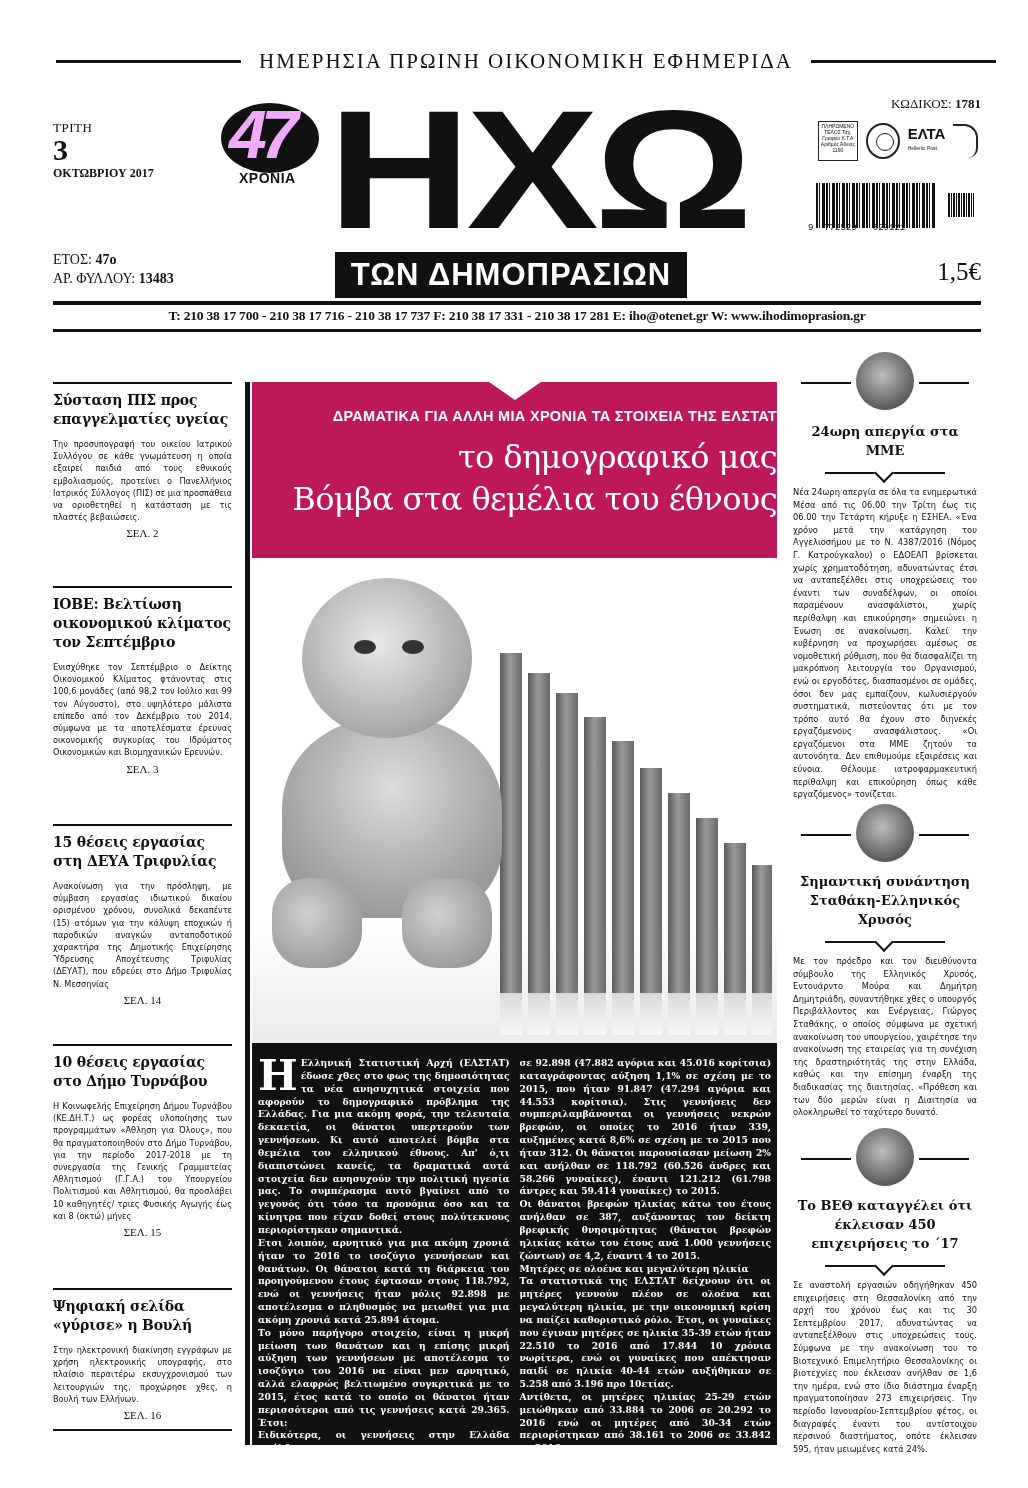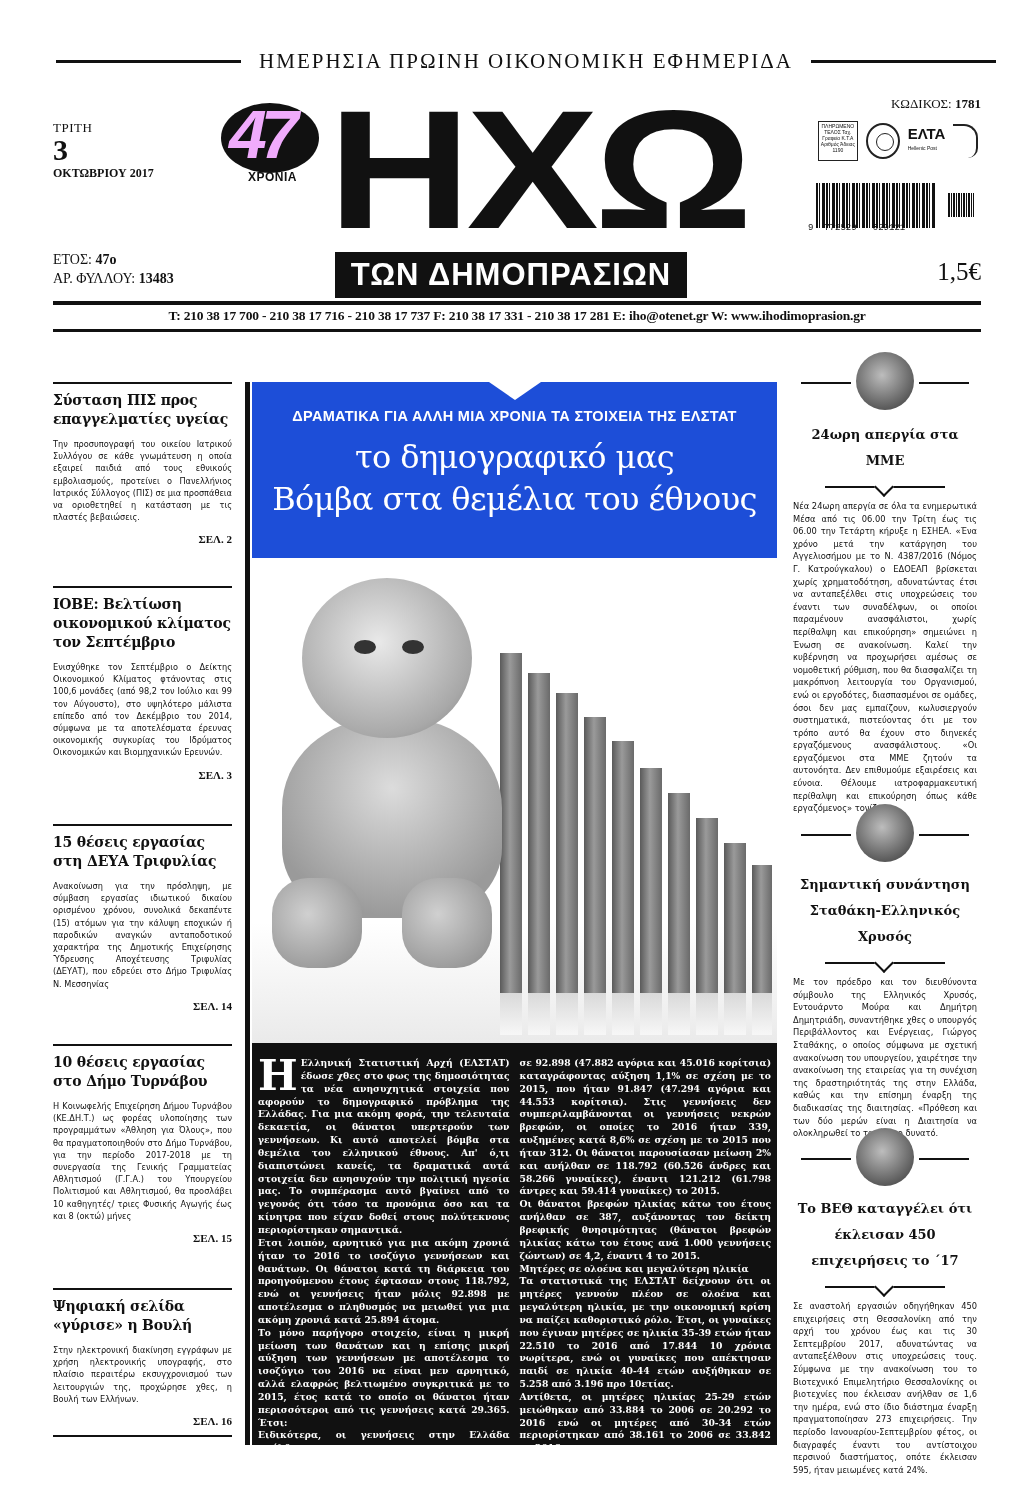--- a/index.html
+++ b/index.html
@@ -15,21 +15,21 @@
   .date-day { font-family: "Liberation Serif", serif; font-size: 13px; letter-spacing: 0.5px; }
   .date-num { font-family: "Liberation Serif", serif; font-weight: bold; font-size: 30px; line-height: 28px; }
   .date-month { font-family: "Liberation Serif", serif; font-weight: bold; font-size: 12px; margin-top: 2px; }
 
   .issue-block { position: absolute; left: 53px; top: 250px; font-family: "Liberation Serif", serif; font-size: 14px; line-height: 19px; }
   .issue-block b { font-weight: bold; }
 
   .anniv { position: absolute; left: 221px; top: 103px; width: 100px; height: 85px; }
   .anniv-circle { position: absolute; left: 0; top: 0; width: 98px; height: 70px; border-radius: 50%; background: #111; overflow: hidden; }
   .anniv-num { position: absolute; left: 8px; top: -8px; font-family: "Liberation Sans", sans-serif; font-weight: bold; font-size: 68px; color: #f0abfc; letter-spacing: -6px; font-style: italic; }
-  .anniv-label { position: absolute; left: 18px; top: 67px; font-family: "Liberation Sans", sans-serif; font-weight: bold; font-size: 12px; letter-spacing: 0.5px; margin-left: 9px; }
+  .anniv-label { position: absolute; left: 18px; top: 67px; font-family: "Liberation Sans", sans-serif; font-weight: bold; font-size: 14px; letter-spacing: 0.5px; }
 
   .logo { position: absolute; left: 328px; top: 100px; width: 372px; height: 140px; font-family: "Liberation Sans", sans-serif; font-weight: bold; font-size: 168px; line-height: 140px; letter-spacing: -4px; transform: scaleX(1.18); transform-origin: left top; }
 
   .subtitle-box { position: absolute; left: 335px; top: 252px; width: 352px; height: 46px; background: #111; color: #fff; display: flex; align-items: center; justify-content: center; font-family: "Liberation Sans", sans-serif; font-weight: bold; font-size: 31px; letter-spacing: 1px; }
 
   .code-label { position: absolute; right: 47px; top: 96px; font-family: "Liberation Serif", serif; font-size: 13px; }
   .code-label b { font-weight: bold; }
 
   .postal-marks { position: absolute; left: 818px; top: 120px; width: 160px; height: 42px; display: flex; align-items: center; gap: 8px; }
   .postal-stamp { width: 42px; height: 40px; border: 1px solid #222; font-family: "Liberation Sans", sans-serif; font-size: 5px; line-height: 6px; text-align: center; padding-top: 1px; }
@@ -50,26 +50,26 @@
   .contact-rule-top { position: absolute; left: 53px; top: 301px; width: 928px; height: 4px; background: #111; }
   .contact-line { position: absolute; left: 53px; top: 308px; width: 928px; text-align: center; font-family: "Liberation Serif", serif; font-weight: bold; font-size: 13.5px; letter-spacing: -0.2px; }
   .contact-rule-bot { position: absolute; left: 53px; top: 329px; width: 928px; height: 3px; background: #111; }
 
   
   .left-col { position: absolute; left: 53px; top: 382px; width: 179px; }
   .brief { position: relative; }
   .brief .top-rule { height: 2px; background: #111; }
   .brief h3 { font-family: "DejaVu Serif", serif; font-weight: bold; font-size: 14px; line-height: 19px; margin: 7px 0 9px; letter-spacing: -0.2px; }
   .brief p { font-family: "DejaVu Sans", sans-serif; font-size: 8.2px; line-height: 12.2px; text-align: justify; hyphens: auto; }
-  .brief .page-ref { text-align: right; font-family: "Liberation Serif", serif; font-weight: bold; font-size: 11px; margin-top: 10px; }
+  .brief .page-ref { text-align: center; font-family: "Liberation Serif", serif; font-weight: normal; font-size: 11px; margin-top: 4px; }
   .vrule { position: absolute; left: 245px; top: 382px; width: 5px; height: 1063px; background: #111; }
 
   
   .main { position: absolute; left: 252px; top: 382px; width: 525px; }
-  .headline-box { background: #1d4ed8; color: #fff; height: 176px; position: relative; text-align: center; }
+  .headline-box { background: #be185d; color: #fff; height: 176px; position: relative; text-align: right; }
   .notch { position: absolute; left: 50%; top: 0; transform: translateX(-50%); width: 0; height: 0; border-left: 26px solid transparent; border-right: 26px solid transparent; border-top: 18px solid #fff; }
   .kicker { padding-top: 26px; font-family: "Liberation Sans", sans-serif; font-weight: bold; font-size: 14.5px; letter-spacing: 0.3px; }
   .headline { margin-top: 12px; font-family: "DejaVu Serif", serif; font-size: 32px; line-height: 42px; letter-spacing: -0.6px; }
 
   .photo { position: relative; height: 485px; background: #fff; overflow: hidden; }
   .photo .bar { position: absolute; bottom: 50px; background: linear-gradient(90deg, #5a5a5a, #9a9a9a 45%, #6a6a6a); }
   .photo .bar::after { content: ""; position: absolute; left: 0; right: 0; top: 100%; height: 42px; background: linear-gradient(#c8c8c8, #fff); opacity: 0.6; }
   .photo .floor { position: absolute; left: 0; right: 0; bottom: 0; height: 120px; background: linear-gradient(#fff, #eaeaea); }
   .baby { position: absolute; left: 20px; top: 20px; width: 240px; height: 420px; }
   .baby .head { position: absolute; left: 30px; top: 0; width: 170px; height: 160px; border-radius: 50%; background: radial-gradient(circle at 45% 40%, #e9e9e9, #a8a8a8 70%, #7a7a7a); }
@@ -83,21 +83,21 @@
   .dropcap { float: left; font-family: "DejaVu Serif", serif; font-weight: bold; font-size: 42px; line-height: 36px; padding-right: 3px; margin-top: 1px; }
 
   
   .right-col { position: absolute; left: 793px; top: 352px; width: 184px; }
   .rstory { position: relative; text-align: center; }
   .thumb-row { position: relative; height: 64px; }
   .thumb-row .line { position: absolute; top: 30px; width: 50px; height: 2px; background: #111; }
   .thumb-row .line.l { left: 8px; }
   .thumb-row .line.r { right: 8px; }
   .thumb { position: absolute; left: 50%; top: 0; transform: translateX(-50%); width: 58px; height: 58px; border-radius: 50%; background: radial-gradient(circle at 45% 40%, #bdbdbd, #555 75%); overflow: hidden; }
-  .rstory h3 { font-family: "DejaVu Serif", serif; font-weight: bold; font-size: 13px; line-height: 26px; margin-top: 4px; }
+  .rstory h3 { font-family: "DejaVu Serif", serif; font-weight: bold; font-size: 13px; line-height: 19px; margin-top: 4px; }
   .divider-v { position: relative; height: 16px; margin: 6px auto 4px; width: 120px; }
   .divider-v::before { content: ""; position: absolute; left: 0; right: 0; top: 6px; height: 2px; background: #111; }
   .divider-v::after { content: ""; position: absolute; left: 52px; top: 0; width: 12px; height: 12px; border-right: 2px solid #111; border-bottom: 2px solid #111; background: #fff; transform: rotate(45deg); }
   .rstory p { font-family: "DejaVu Sans", sans-serif; font-size: 8.3px; line-height: 12.6px; text-align: justify; hyphens: auto; }
 </style>
 </head>
 <body>
 
 <div class="tagline-row">
   <div class="rule"></div>

